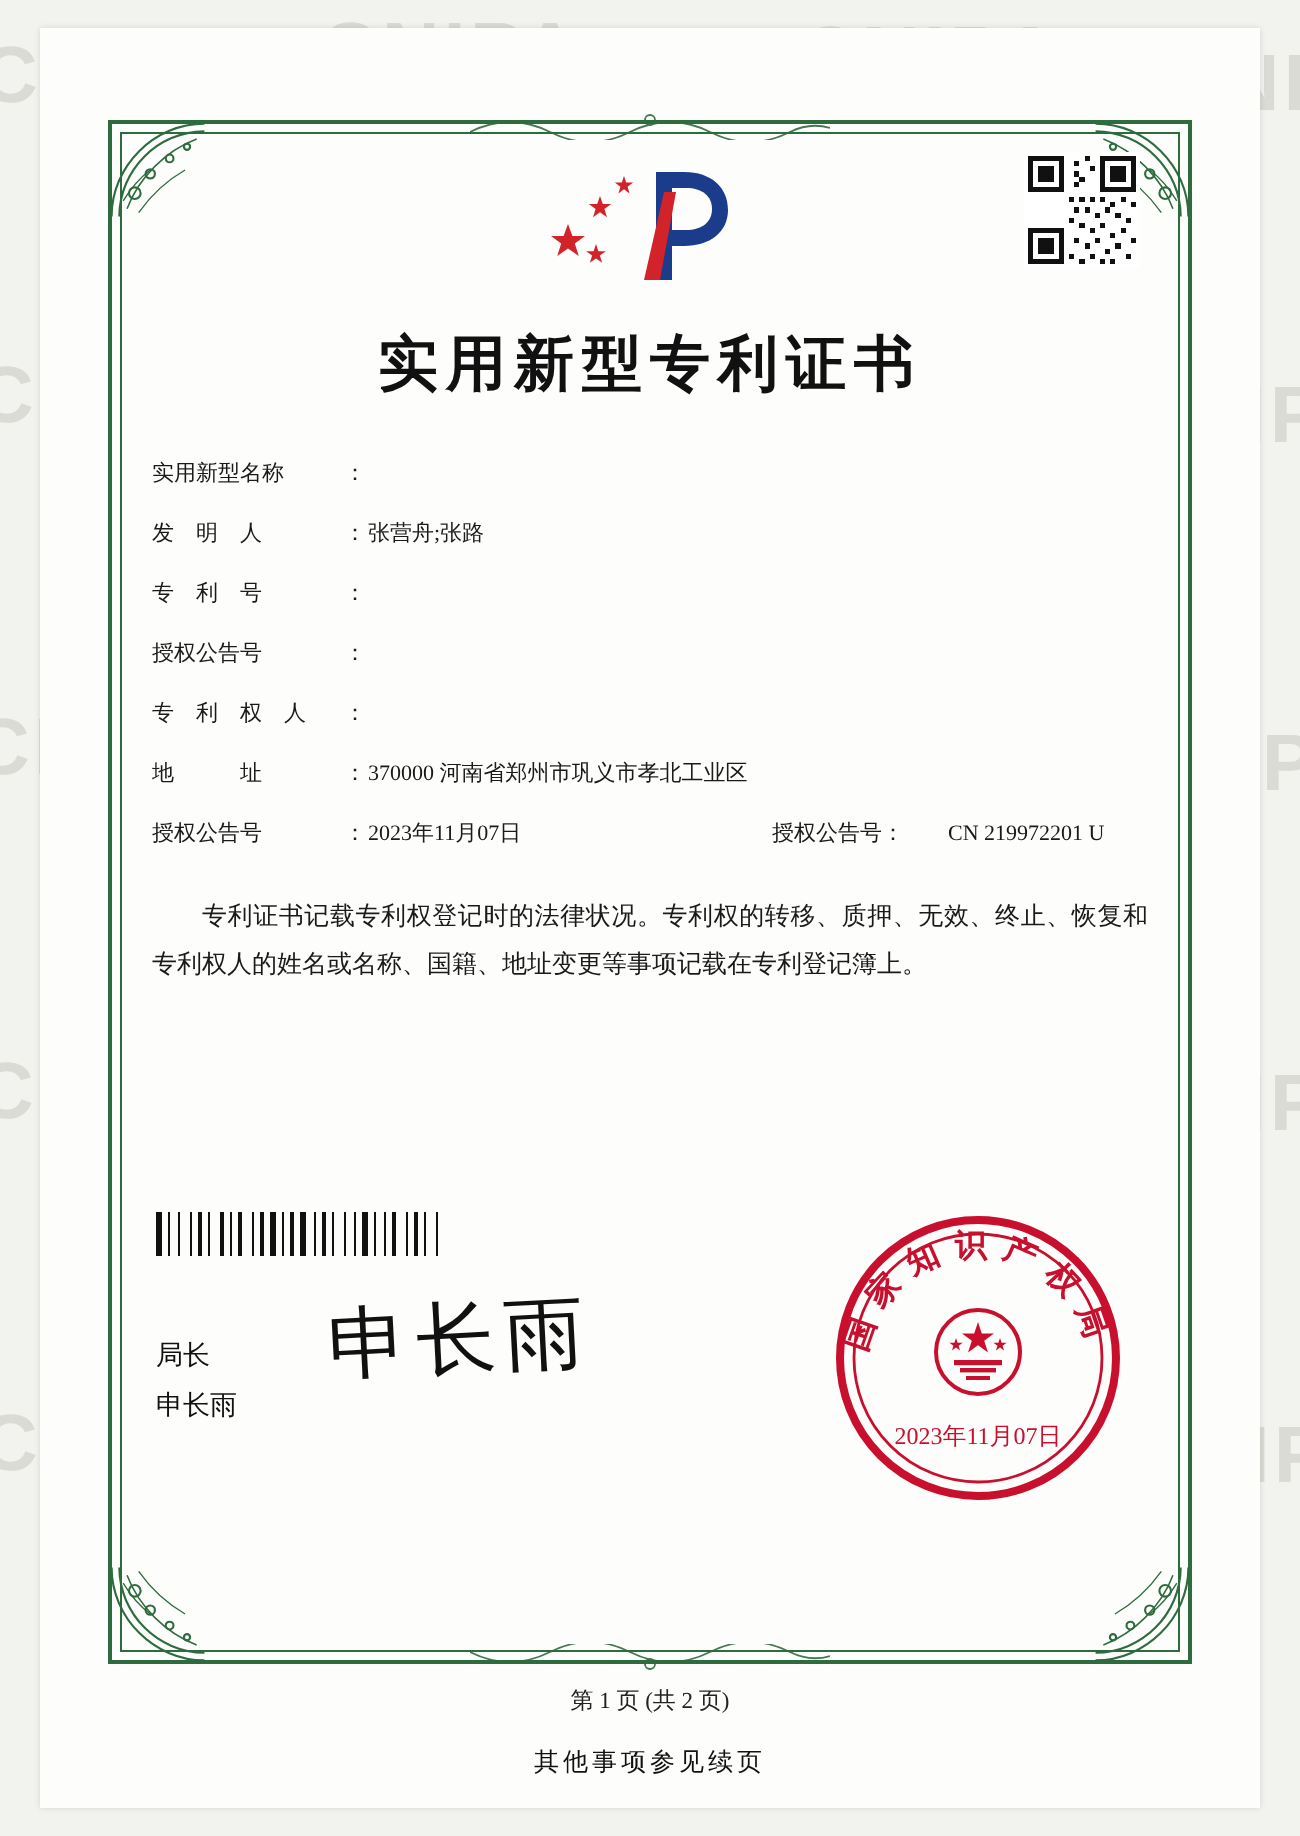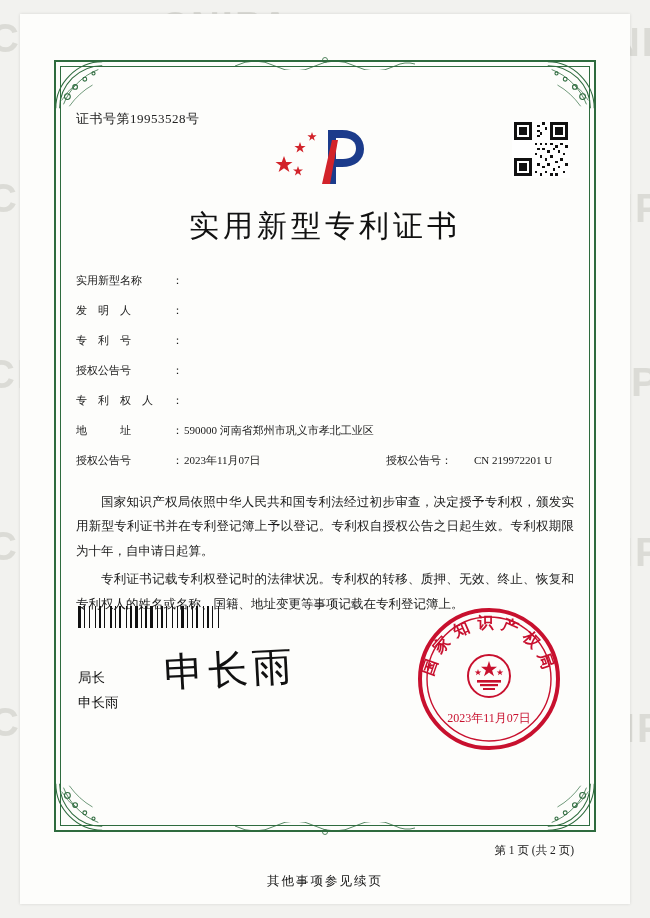--- a/index.html
+++ b/index.html
@@ -73,21 +73,21 @@
     position:absolute; left:50%; top:2px; transform:translateX(-50%);
     width:110px; height:70px;
   }
   #qr {
     position:absolute; right:4px; top:0; width:58px; height:58px;
     background:#fff; padding:2px;
   }
   #qr svg { display:block; }
 
   #title {
-    text-align:center; font-size:30px; font-weight:400; color:#111;
+    text-align:center; font-size:30px; font-weight:700; color:#111;
     letter-spacing:4px; margin-top:6px; margin-bottom:26px;
     font-family:"Liberation Serif", serif;
   }
 
   .field { display:flex; align-items:baseline; font-size:11px; color:#1a1a1a; margin-bottom:15px; }
   .f-label { width:96px; flex:0 0 96px; letter-spacing:0; color:#1a1a1a; }
   .f-colon { width:12px; flex:0 0 12px; }
   .f-value { flex:1; }
   .field.two .f-value { flex:0 0 auto; min-width:178px; }
   .f-label2 { flex:0 0 auto; width:88px;margin-left:24px; }
@@ -103,21 +103,21 @@
   #director-block { position:absolute; left:2px; top:52px; font-size:13.5px; line-height:1.85; color:#111; }
   #handwriting {
     position:absolute; left:88px; top:28px;
     font-family:"Liberation Serif", serif;
     font-size:40px; color:#111; letter-spacing:4px;
     transform:rotate(-3deg);
   }
 
   #seal { position:absolute; right:10px; top:-10px; width:150px; height:150px; }
 
-  #page-no { position:absolute; left:0; right:0; bottom:-44px; text-align:right; font-size:11.5px; color:#222; }
+  #page-no { position:absolute; left:0; right:0; bottom:-44px; text-align:center; font-size:11.5px; color:#222; }
 
   #footer-note {
     position:absolute; left:0; right:0; bottom:28px; z-index:3;
     text-align:center; font-size:12.5px; letter-spacing:2px; color:#111;
   }
 </style>
 </head>
 <body>
 
 <div id="watermarks">
@@ -204,21 +204,20 @@
   </div>
   <div class="edge-deco edge-bot">
     <svg width="180" height="16" viewBox="0 0 180 16" fill="none" stroke="currentColor" stroke-width=".9">
       <path d="M0 12 q20 -10 40 0 q20 10 40 0 q20 -10 40 0 q20 10 40 0 q10 -5 20 -2"></path>
       <circle cx="90" cy="6" r="2.5"></circle>
     </svg>
   </div>
 
   <div id="content">
 
-    <div id="cert-no">证书号第19953528号</div>
 
     <div id="logo-row">
       <div id="emblem">
         <svg viewBox="0 0 110 70">
 
           <g fill="#d2232a">
             <polygon points="14,34 16.2,40 22.5,40 17.4,43.8 19.4,50 14,46.2 8.6,50 10.6,43.8 5.5,40 11.8,40"></polygon>
             <polygon points="30,20 31.4,24 35.6,24 32.2,26.5 33.5,30.6 30,28.1 26.5,30.6 27.8,26.5 24.4,24 28.6,24"></polygon>
             <polygon points="28,44 29.2,47.6 33,47.6 29.9,49.8 31.1,53.4 28,51.2 24.9,53.4 26.1,49.8 23,47.6 26.8,47.6"></polygon>
             <polygon points="42,10 43.1,13.3 46.6,13.3 43.8,15.4 44.8,18.7 42,16.6 39.2,18.7 40.2,15.4 37.4,13.3 40.9,13.3"></polygon>
@@ -293,50 +292,50 @@
     <div id="title">实用新型专利证书</div>
 
     <div id="fields">
       <div class="field">
         <span class="f-label">实用新型名称</span>
         <span class="f-colon">：</span>
       </div>
       <div class="field">
         <span class="f-label">发　明　人</span>
         <span class="f-colon">：</span>
+        <span class="f-value">张营舟;张路</span>
       </div>
       <div class="field">
         <span class="f-label">专　利　号</span>
         <span class="f-colon">：</span>
       </div>
       <div class="field">
         <span class="f-label">授权公告号</span>
         <span class="f-colon">：</span>
       </div>
       <div class="field">
         <span class="f-label">专　利　权　人</span>
         <span class="f-colon">：</span>
       </div>
       <div class="field">
         <span class="f-label">地　　　址</span>
         <span class="f-colon">：</span>
-        <span class="f-value">590000 河南省郑州市巩义市孝北工业区</span>
+        <span class="f-value">370000 河南省郑州市巩义市孝北工业区</span>
       </div>
 
       <div class="field two">
         <span class="f-label">授权公告号</span>
         <span class="f-colon">：</span>
         <span class="f-value">2023年11月07日</span>
         <span class="f-label2">授权公告号：</span>
         <span>CN 219972201 U</span>
       </div>
     </div>
 
     <div id="paragraphs">
-      <p>国家知识产权局依照中华人民共和国专利法经过初步审查，决定授予专利权，颁发实用新型专利证书并在专利登记簿上予以登记。专利权自授权公告之日起生效。专利权期限为十年，自申请日起算。</p>
       <p>专利证书记载专利权登记时的法律状况。专利权的转移、质押、无效、终止、恢复和专利权人的姓名或名称、国籍、地址变更等事项记载在专利登记簿上。</p>
     </div>
 
     <div id="sig-area">
       <div id="barcode">
           <span style="width: 3px; height: 22px; background: rgb(17, 17, 17);"></span>
           <span style="width: 1px; height: 22px; background: transparent;"></span>
           <span style="width: 1px; height: 22px; background: rgb(17, 17, 17);"></span>
           <span style="width: 2px; height: 22px; background: transparent;"></span>
           <span style="width: 1px; height: 22px; background: rgb(17, 17, 17);"></span>

